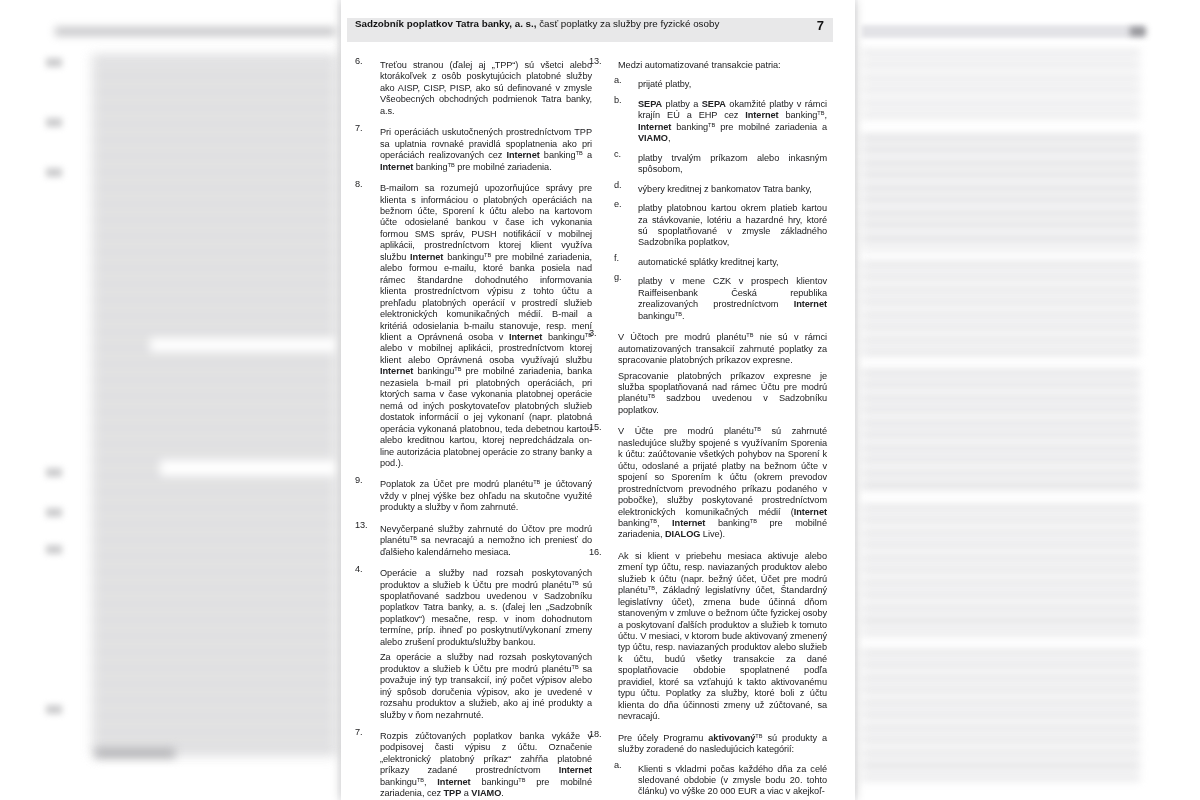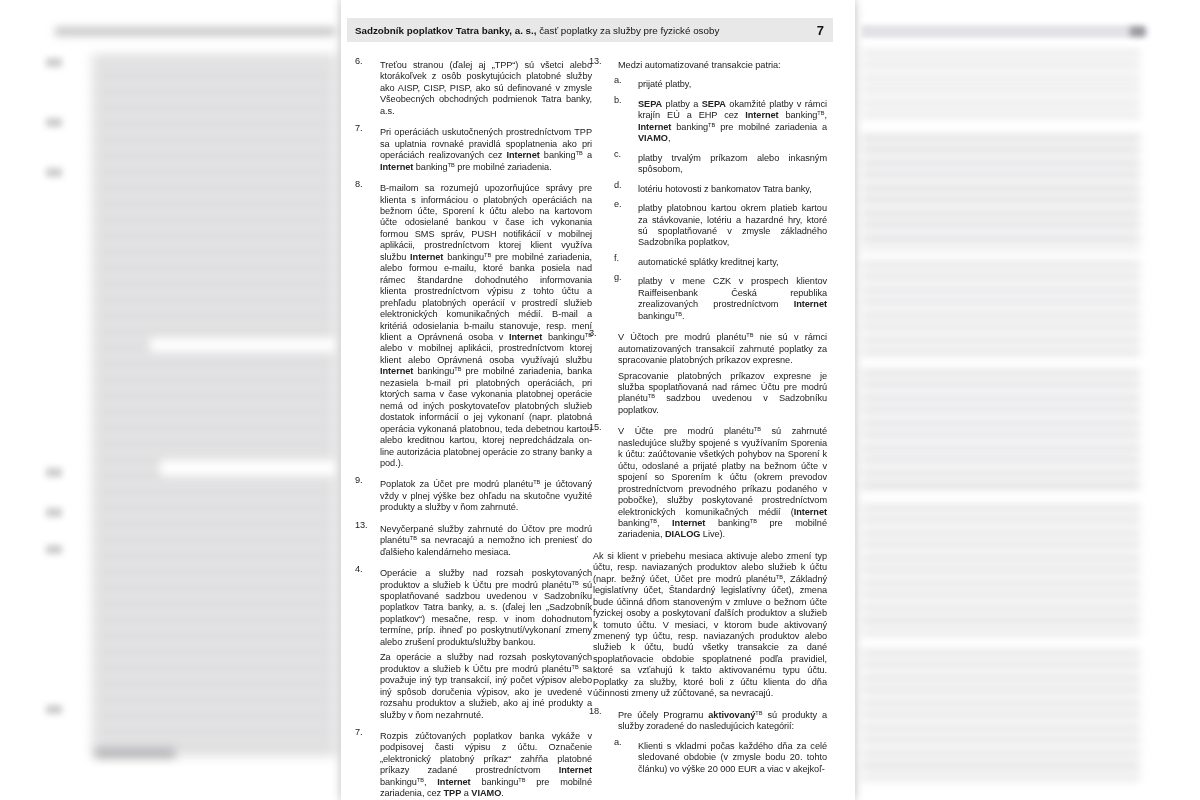--- a/index.html
+++ b/index.html
@@ -21,21 +21,21 @@
   .sr-hdrnum{position:absolute;left:272px;top:27px;width:16px;height:9px;background:#77777c;opacity:.75;filter:blur(3px);}
   .sr-stripe{position:absolute;left:4px;width:278px;filter:blur(4px);
     background:repeating-linear-gradient(180deg,#c6c6ca 0 6px,transparent 6px 12.5px);}
   
   .main-page{
     position:absolute;left:341px;top:0;width:514px;height:800px;background:#fff;
     box-shadow:0 0 10px rgba(0,0,0,.22);
   }
   .band{
     position:absolute;left:6px;top:18px;width:486px;height:24px;background:#e8e8e9;
-    display:flex;align-items:center;justify-content:space-between;
+    display:flex;justify-content:space-between;
     padding:0 9px 0 8px;box-sizing:border-box;
   }
   .band .title{font-size:9.8px;color:#141414;white-space:nowrap;}
   .band .title b{font-weight:bold;}
   .band .pagenum{font-size:13px;font-weight:bold;color:#141414;}
   .col{
     position:absolute;top:56px;font-size:9.2px;line-height:11.45px;color:#222224;
     text-align:justify;letter-spacing:-0.05px;
   }
   .col-left{left:14px;width:241px;}
@@ -144,21 +144,21 @@
             <div class="sub">
               <span class="letter">b.</span>
               <p class="subbody"><b>SEPA</b> platby a <b>SEPA</b> okamžité platby v rámci krajín EÚ a EHP cez <b>Internet</b> banking<sup>TB</sup>, <b>Internet</b> banking<sup>TB</sup> pre mobilné zariadenia a <b>VIAMO</b>,</p>
             </div>
             <div class="sub">
               <span class="letter">c.</span>
               <p class="subbody">platby trvalým príkazom alebo inkasným spôsobom,</p>
             </div>
             <div class="sub">
               <span class="letter">d.</span>
-              <p class="subbody">lotériu hotovosti z bankomatov Tatra banky,</p>
+              <p class="subbody">výbery kreditnej z bankomatov Tatra banky,</p>
             </div>
             <div class="sub">
               <span class="letter">e.</span>
               <p class="subbody">platby platobnou kartou okrem platieb kartou za stávkovanie, lotériu a hazardné hry, ktoré sú spoplatňované v zmysle základného Sadzobníka poplatkov,</p>
             </div>
             <div class="sub">
               <span class="letter">f.</span>
               <p class="subbody">automatické splátky kreditnej karty,</p>
             </div>
             <div class="sub">
@@ -174,20 +174,21 @@
             <p class="para">Spracovanie platobných príkazov expresne je služba spoplatňovaná nad rámec Účtu pre modrú planétu<sup>TB</sup> sadzbou uvedenou v Sadzobníku poplatkov.</p>
           </div>
         </div>
         <div class="item">
           <span class="num">15.</span>
           <div class="body">
             <p class="para">V Účte pre modrú planétu<sup>TB</sup> sú zahrnuté nasledujúce služby spojené s využívaním Sporenia k účtu: zaúčtovanie všetkých pohybov na Sporení k účtu, odoslané a prijaté platby na bežnom účte v spojení so Sporením k účtu (okrem prevodov prostredníctvom prevodného príkazu podaného v pobočke), služby poskytované prostredníctvom elektronických komunikačných médií (<b>Internet</b> banking<sup>TB</sup>, <b>Internet</b> banking<sup>TB</sup> pre mobilné zariadenia, <b>DIALOG</b> Live).</p>
           </div>
         </div>
         <div class="item">
+          <span class="num">16.</span>
           <div class="body">
             <p class="para">Ak si klient v priebehu mesiaca aktivuje alebo zmení typ účtu, resp. naviazaných produktov alebo služieb k účtu (napr. bežný účet, Účet pre modrú planétu<sup>TB</sup>, Základný legislatívny účet, Štandardný legislatívny účet), zmena bude účinná dňom stanoveným v zmluve o bežnom účte fyzickej osoby a poskytovaní ďalších produktov a služieb k tomuto účtu. V mesiaci, v ktorom bude aktivovaný zmenený typ účtu, resp. naviazaných produktov alebo služieb k účtu, budú všetky transakcie za dané spoplatňovacie obdobie spoplatnené podľa pravidiel, ktoré sa vzťahujú k takto aktivovanému typu účtu. Poplatky za služby, ktoré boli z účtu klienta do dňa účinnosti zmeny už zúčtované, sa nevracajú.</p>
           </div>
         </div>
         <div class="item">
           <span class="num">18.</span>
           <div class="body">
             <p class="para">Pre účely Programu <b>aktivovaný</b><sup>TB</sup> sú produkty a služby zoradené do nasledujúcich kategórií:</p>
             <div class="sub">
               <span class="letter">a.</span>

